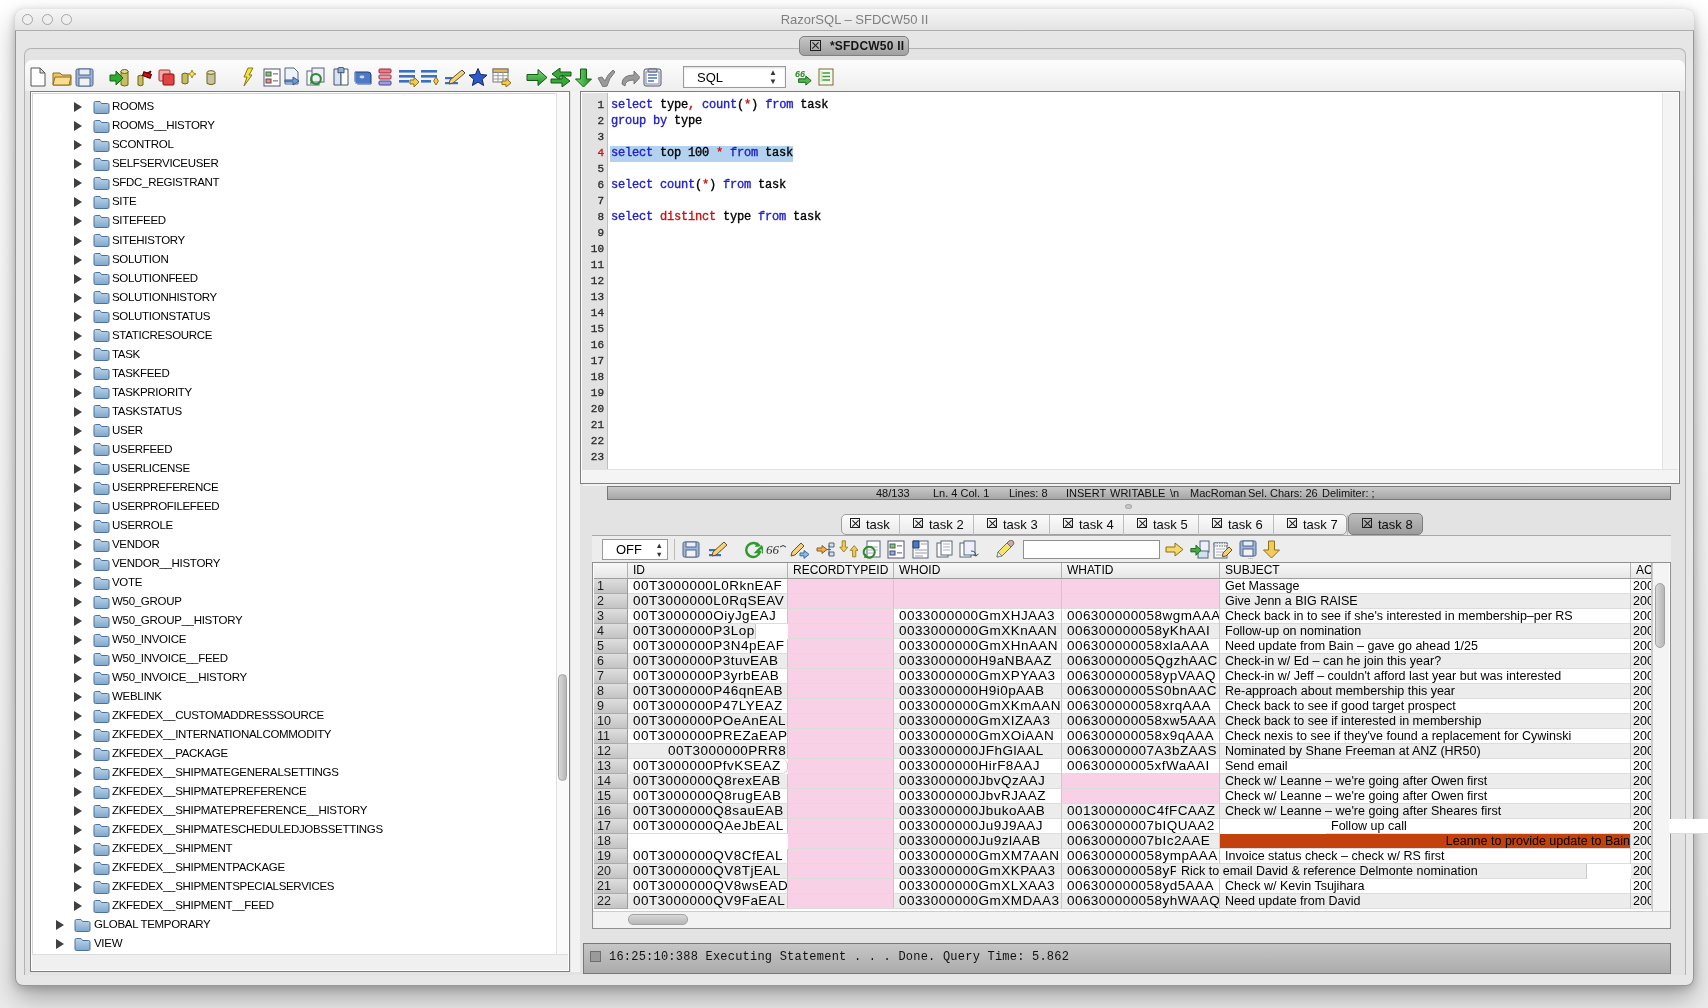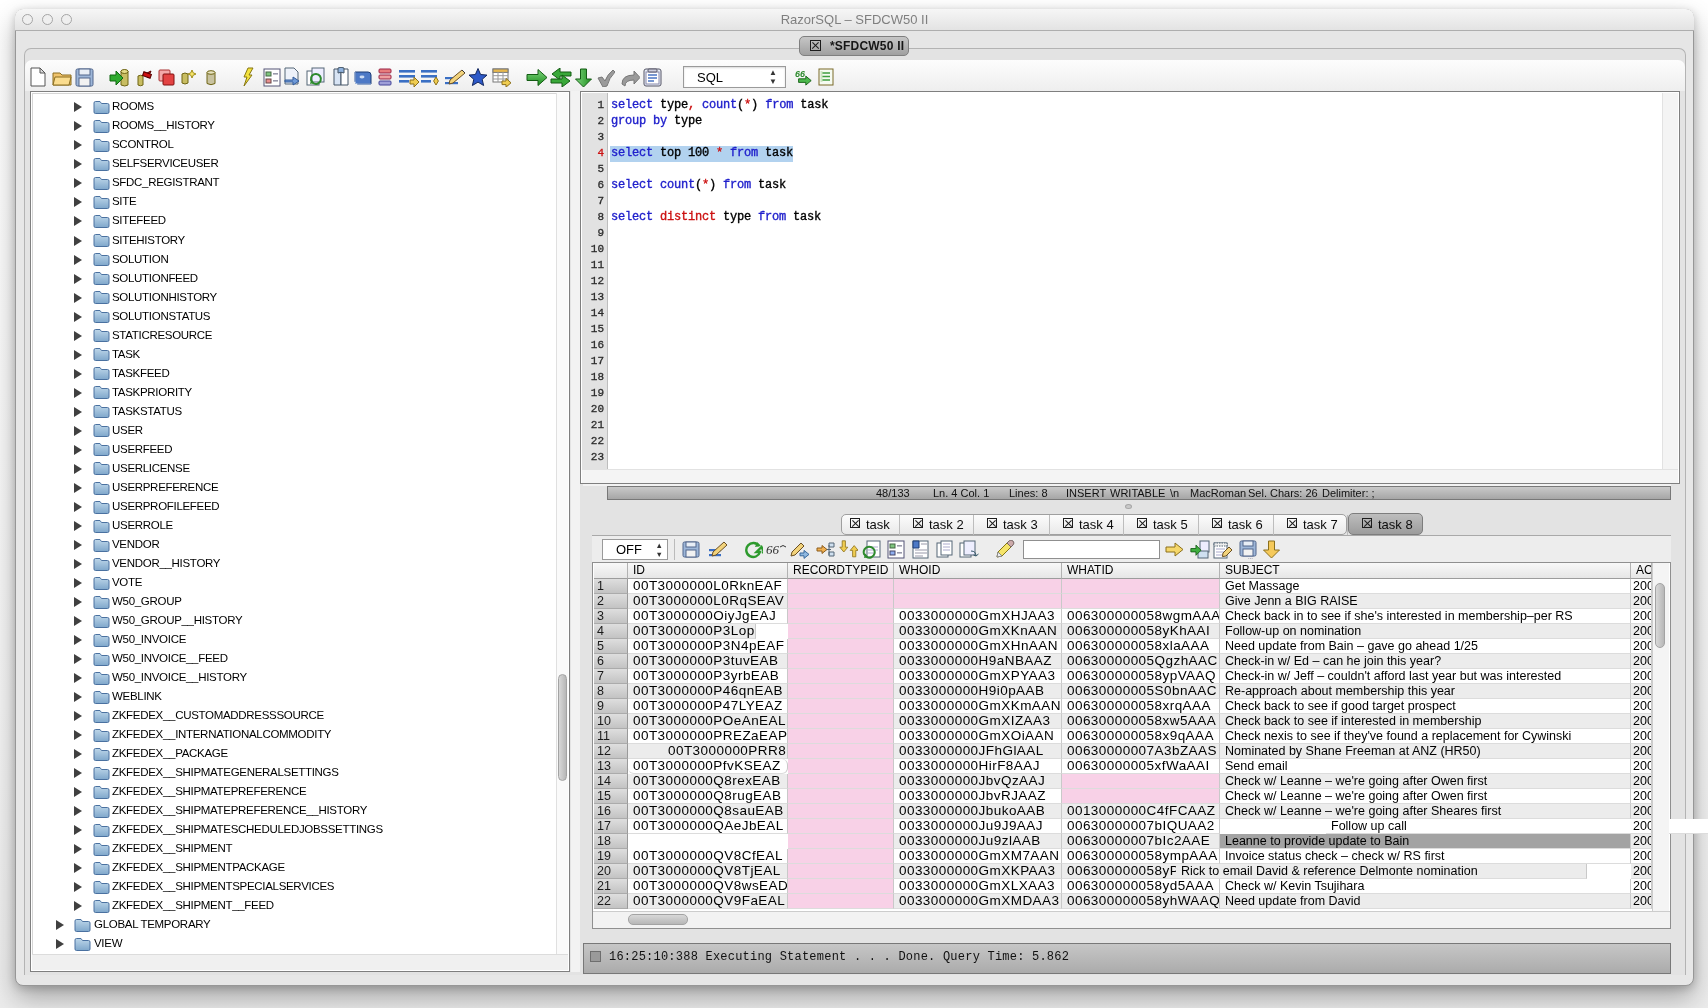--- a/index.html
+++ b/index.html
@@ -984,21 +984,21 @@
 <div class="cell" style="left:788px;top:818.5px;width:106px;background:#f8d1e7;"></div>
 <div class="cell" style="left:894px;top:818.5px;width:168px;background:#ffffff;">0033000000Ju9J9AAJ</div>
 <div class="cell" style="left:1062px;top:818.5px;width:158px;background:#ffffff;">00630000007bIQUAA2</div>
 <div class="cell subj" style="left:1284px;top:818.5px;width:411px;background:#ffffff;margin-left:42px;">Follow up call</div>
 <div class="cell subj" style="left:1631px;top:818.5px;width:21px;background:#ffffff;padding-left:2px;">2006</div>
 <div class="rnum" style="left:594px;top:833.5px;width:34px;">18</div>
 <div class="cell" style="left:628px;top:869px;width:140px;background:#ececec;">00T3000000QBXPeEAP</div>
 <div class="cell" style="left:788px;top:833.5px;width:106px;background:#f8d1e7;"></div>
 <div class="cell" style="left:894px;top:833.5px;width:168px;background:#ececec;">0033000000Ju9zlAAB</div>
 <div class="cell" style="left:1062px;top:833.5px;width:158px;background:#ececec;">00630000007bIc2AAE</div>
-<div class="cell subj" style="left:1220px;top:833.5px;width:411px;background:#a3a3a3;">Leanne to provide update to Bain</div>
+<div class="cell subj" style="left:1220px;top:833.5px;width:411px;background:#c2410c;text-align:right;">Leanne to provide update to Bain</div>
 <div class="cell subj" style="left:1631px;top:833.5px;width:21px;background:#ececec;padding-left:2px;">2006</div>
 <div class="rnum" style="left:594px;top:848.5px;width:34px;">19</div>
 <div class="cell" style="left:628px;top:848.5px;width:160px;background:#ffffff;">00T3000000QV8CfEAL</div>
 <div class="cell" style="left:788px;top:848.5px;width:106px;background:#f8d1e7;"></div>
 <div class="cell" style="left:894px;top:848.5px;width:168px;background:#ffffff;">0033000000GmXM7AAN</div>
 <div class="cell" style="left:1062px;top:848.5px;width:158px;background:#ffffff;">006300000058ympAAA</div>
 <div class="cell subj" style="left:1220px;top:848.5px;width:411px;background:#ffffff;">Invoice status check – check w/ RS first</div>
 <div class="cell subj" style="left:1631px;top:848.5px;width:21px;background:#ffffff;padding-left:2px;">2006</div>
 <div class="rnum" style="left:594px;top:863.5px;width:34px;">20</div>
 <div class="cell" style="left:628px;top:863.5px;width:160px;background:#ececec;">00T3000000QV8TjEAL</div>

